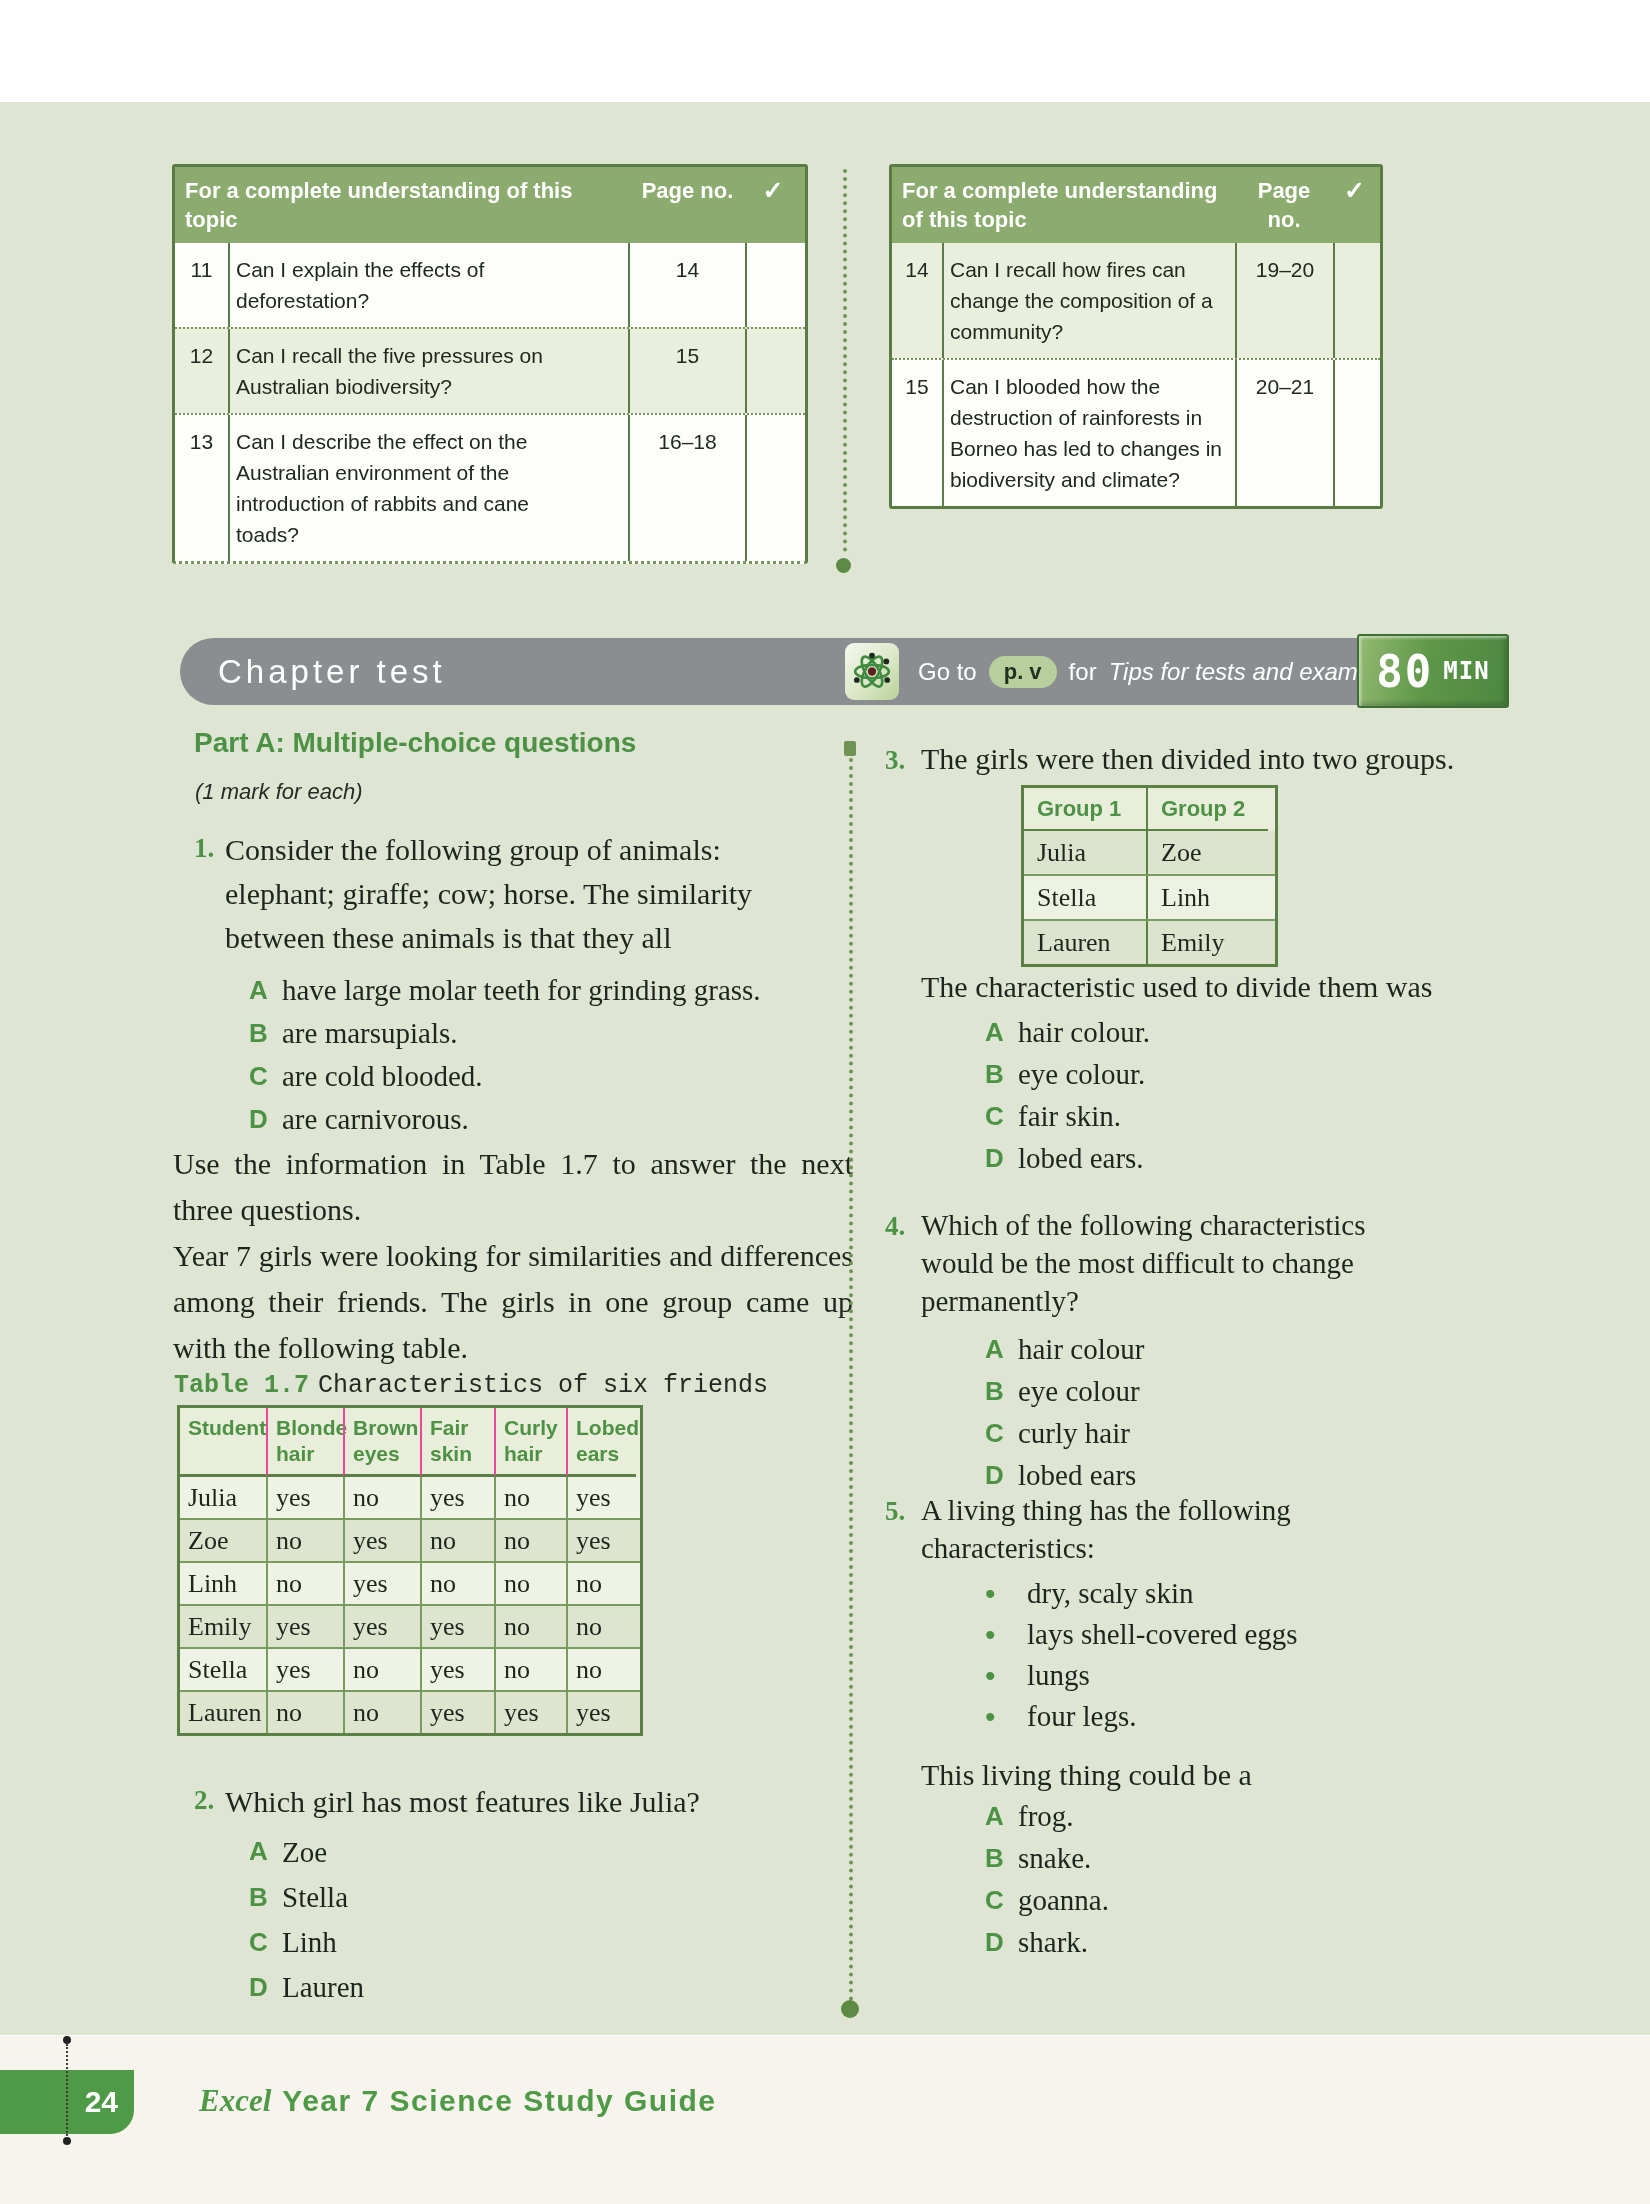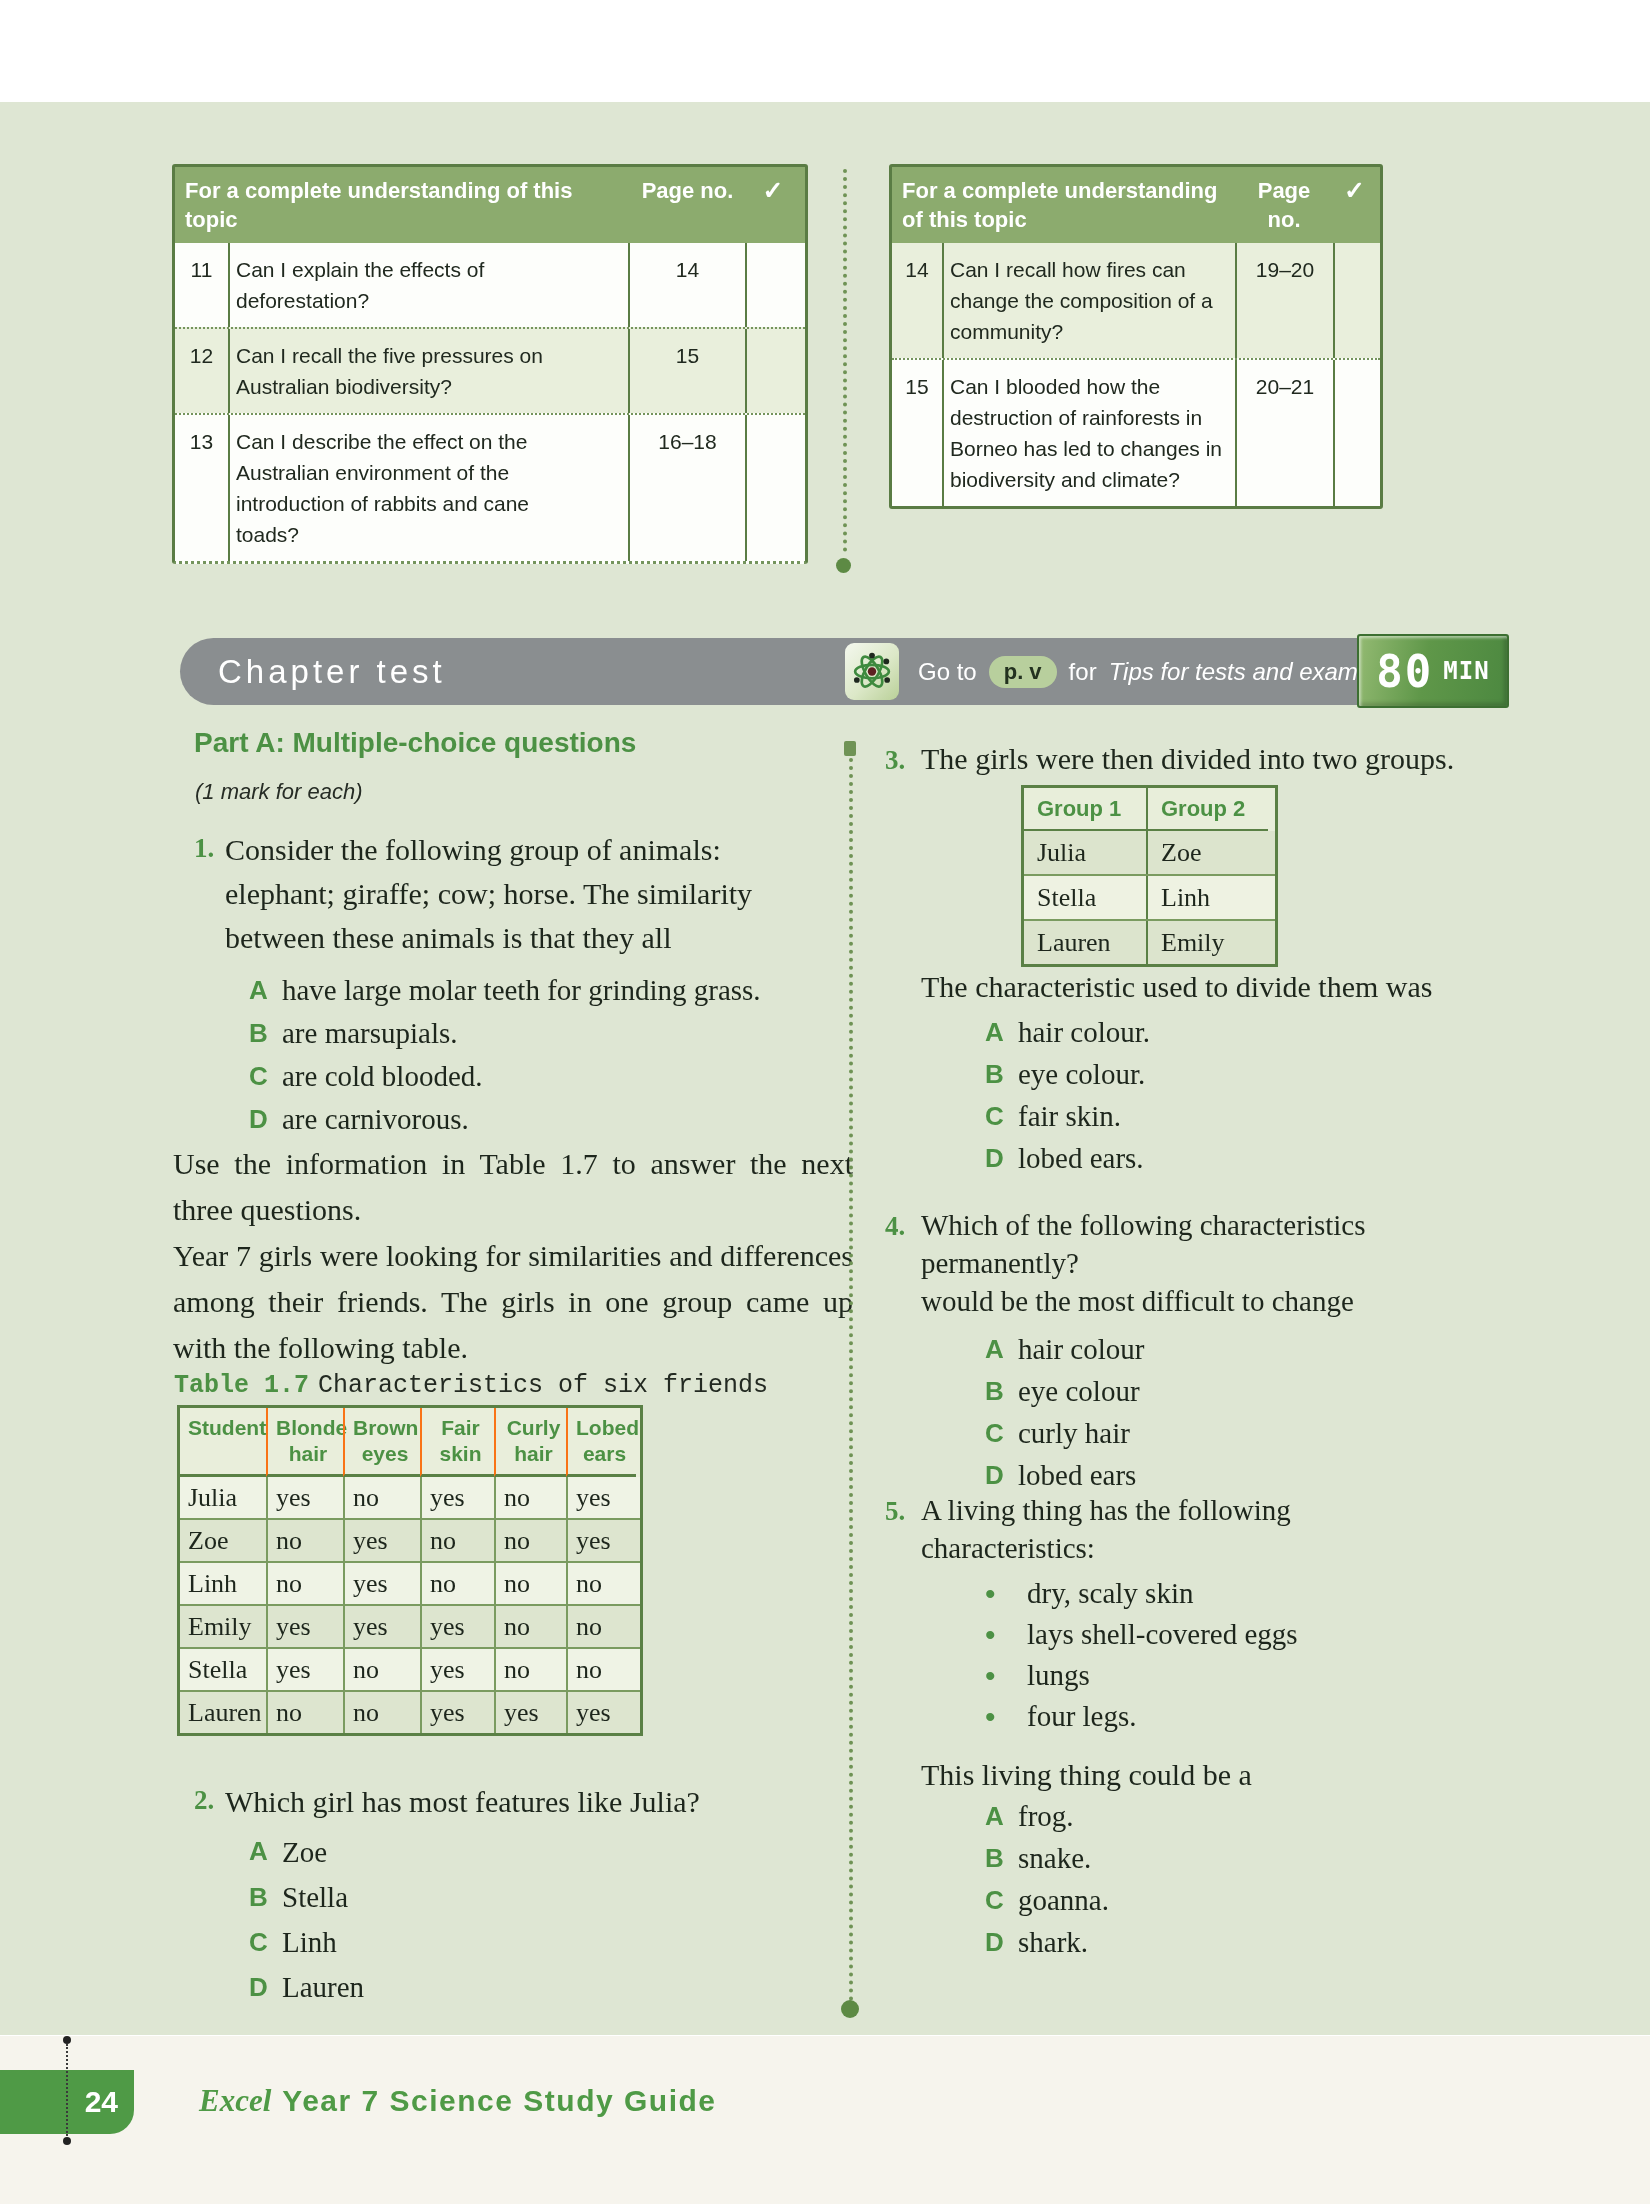--- a/index.html
+++ b/index.html
@@ -83,21 +83,21 @@
   .bullets .btext{font-size:29px;line-height:41px;}
   .text2{margin-left:36px;font-size:30px;line-height:40px;}
 
   
   .t17cap{position:absolute;left:174px;top:1371px;font-size:25px;font-family:Liberation Mono, monospace;}
   .t17cap .lab{color:#4c9144;font-weight:bold;}
   .t17cap .txt{color:#232a22;margin-left:9px;}
   .t17{position:absolute;left:177px;top:1405px;width:460px;border:3px solid #5a8045;background:#e9eedb;}
   .t17-h,.t17-row{display:grid;grid-template-columns:86px 77px 77px 74px 72px 70px;}
   .t17-h div{padding:7px 3px 7px 8px;color:#4c9144;font-weight:bold;font-size:21px;line-height:26px;border-bottom:3px solid #5a8045;}
-  .t17-h div+div{border-left:2px solid #f97316;text-align:center;}
+  .t17-h div+div{border-left:2px solid #ec4899;}
   .t17-row{font-family:"Liberation Serif",serif;font-size:26px;color:#1d261c;}
   .t17-row div{padding:3px 3px 3px 8px;line-height:35px;}
   .t17-row div+div{border-left:2px solid #7a9b60;}
   .t17-row + .t17-row{border-top:2px solid #7a9b60;}
   .t17 .row-a{background:#eff3e5;}
   .t17 .row-b{background:#dde5cf;}
 
   
   .gt{position:absolute;left:983px;top:785px;width:251px;border:3px solid #5a8045;background:#e8eeda;margin-left:38px;}
   .gt-h,.gt-row{display:grid;grid-template-columns:122px 122px;}
@@ -401,22 +401,22 @@
           <span class="otext">lobed ears.</span>
         </div>
     </div>
   </div>
 
   <div class="qblock serif" style="left:885px;top:1206px;width:667px;">
     <div class="qrow">
       <div class="qnum qnum-r">4.</div>
       <div class="qlines-r">
         <div>Which of the following characteristics</div>
+        <div>would be the most difficult to change</div>
         <div>permanently?</div>
-        <div>would be the most difficult to change</div>
       </div>
     </div>
     <div class="opts-r" style="margin-top:8px;">
       <div class="opt">
           <span class="letter">A</span>
           <span class="otext">hair colour</span>
         </div>
       <div class="opt">
           <span class="letter">B</span>
           <span class="otext">eye colour</span>

